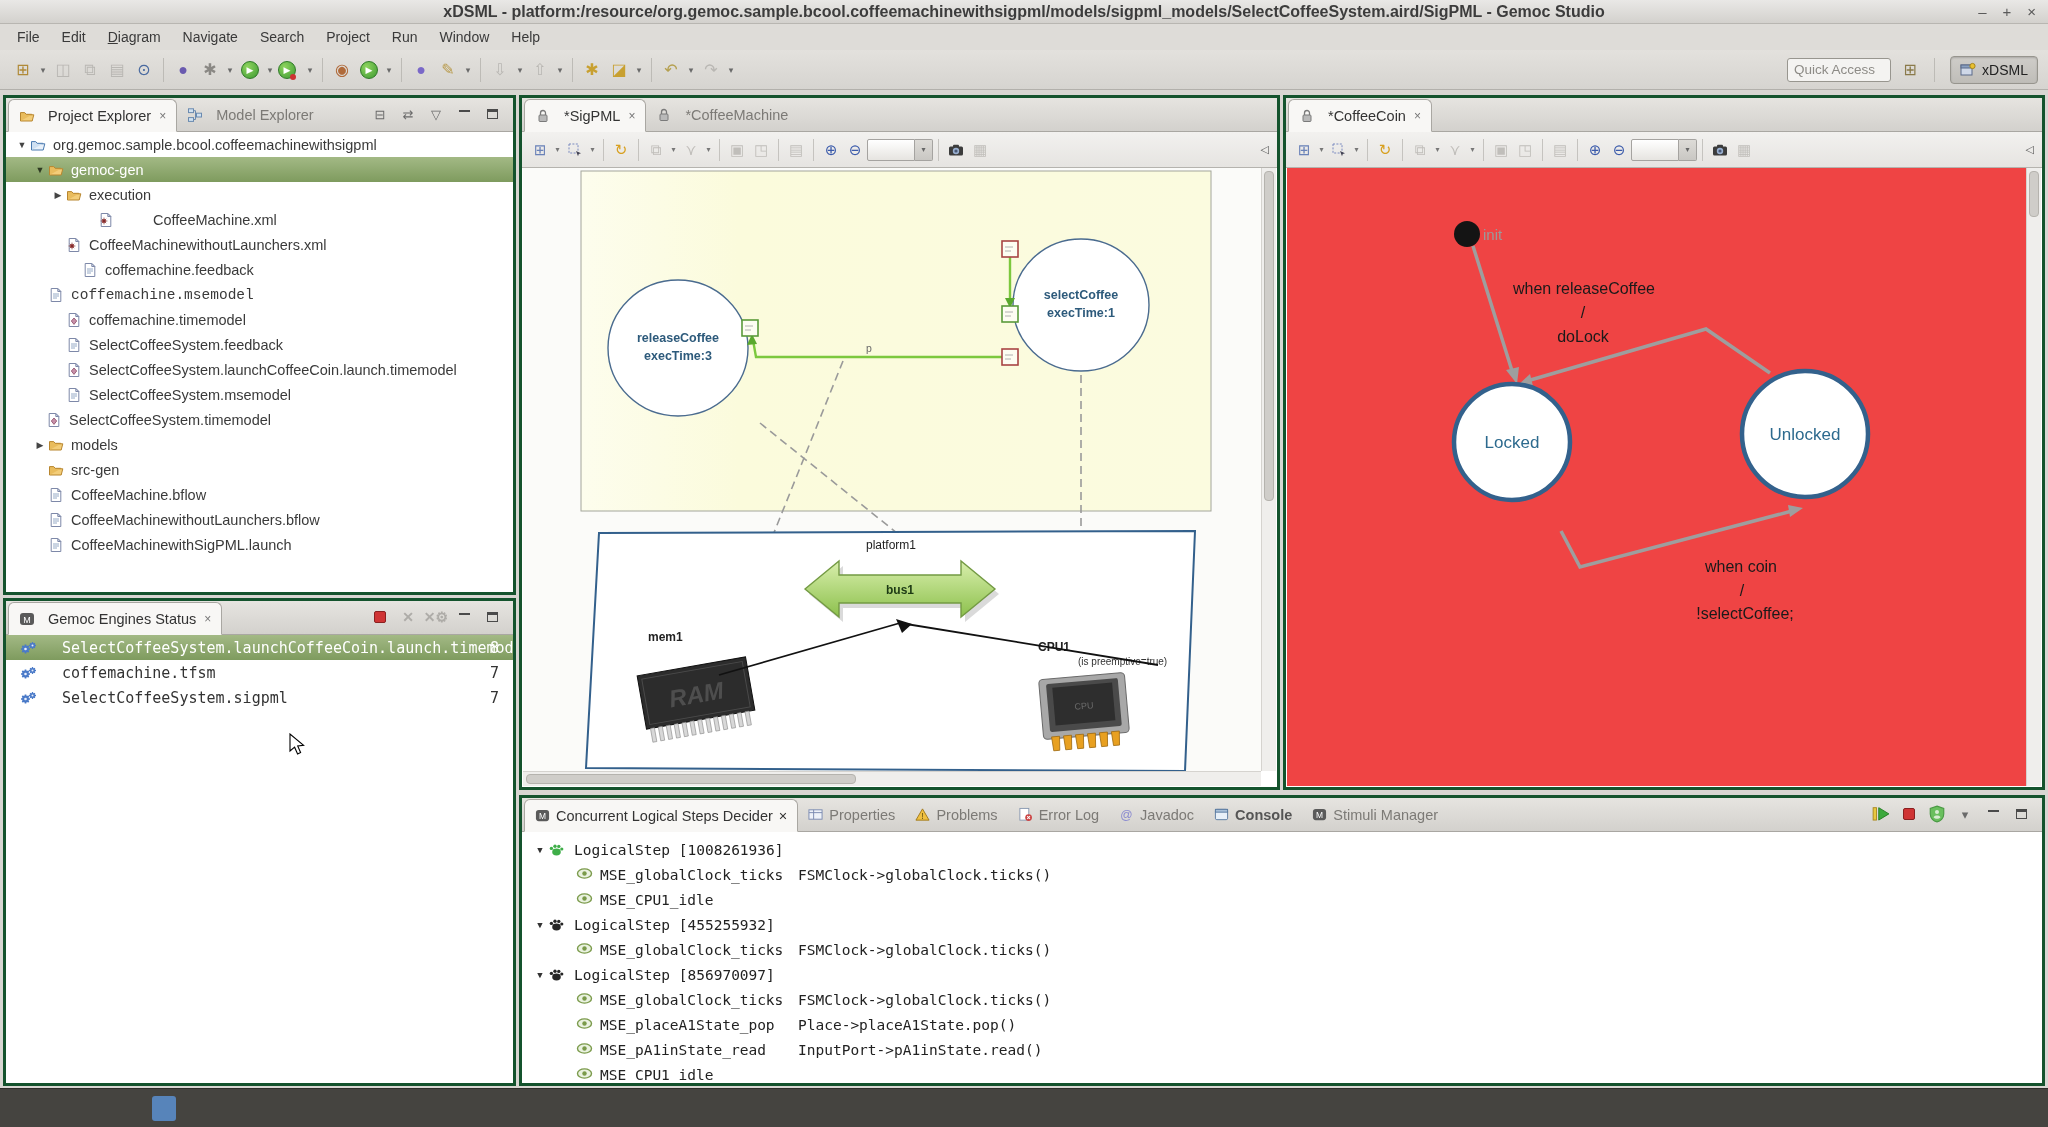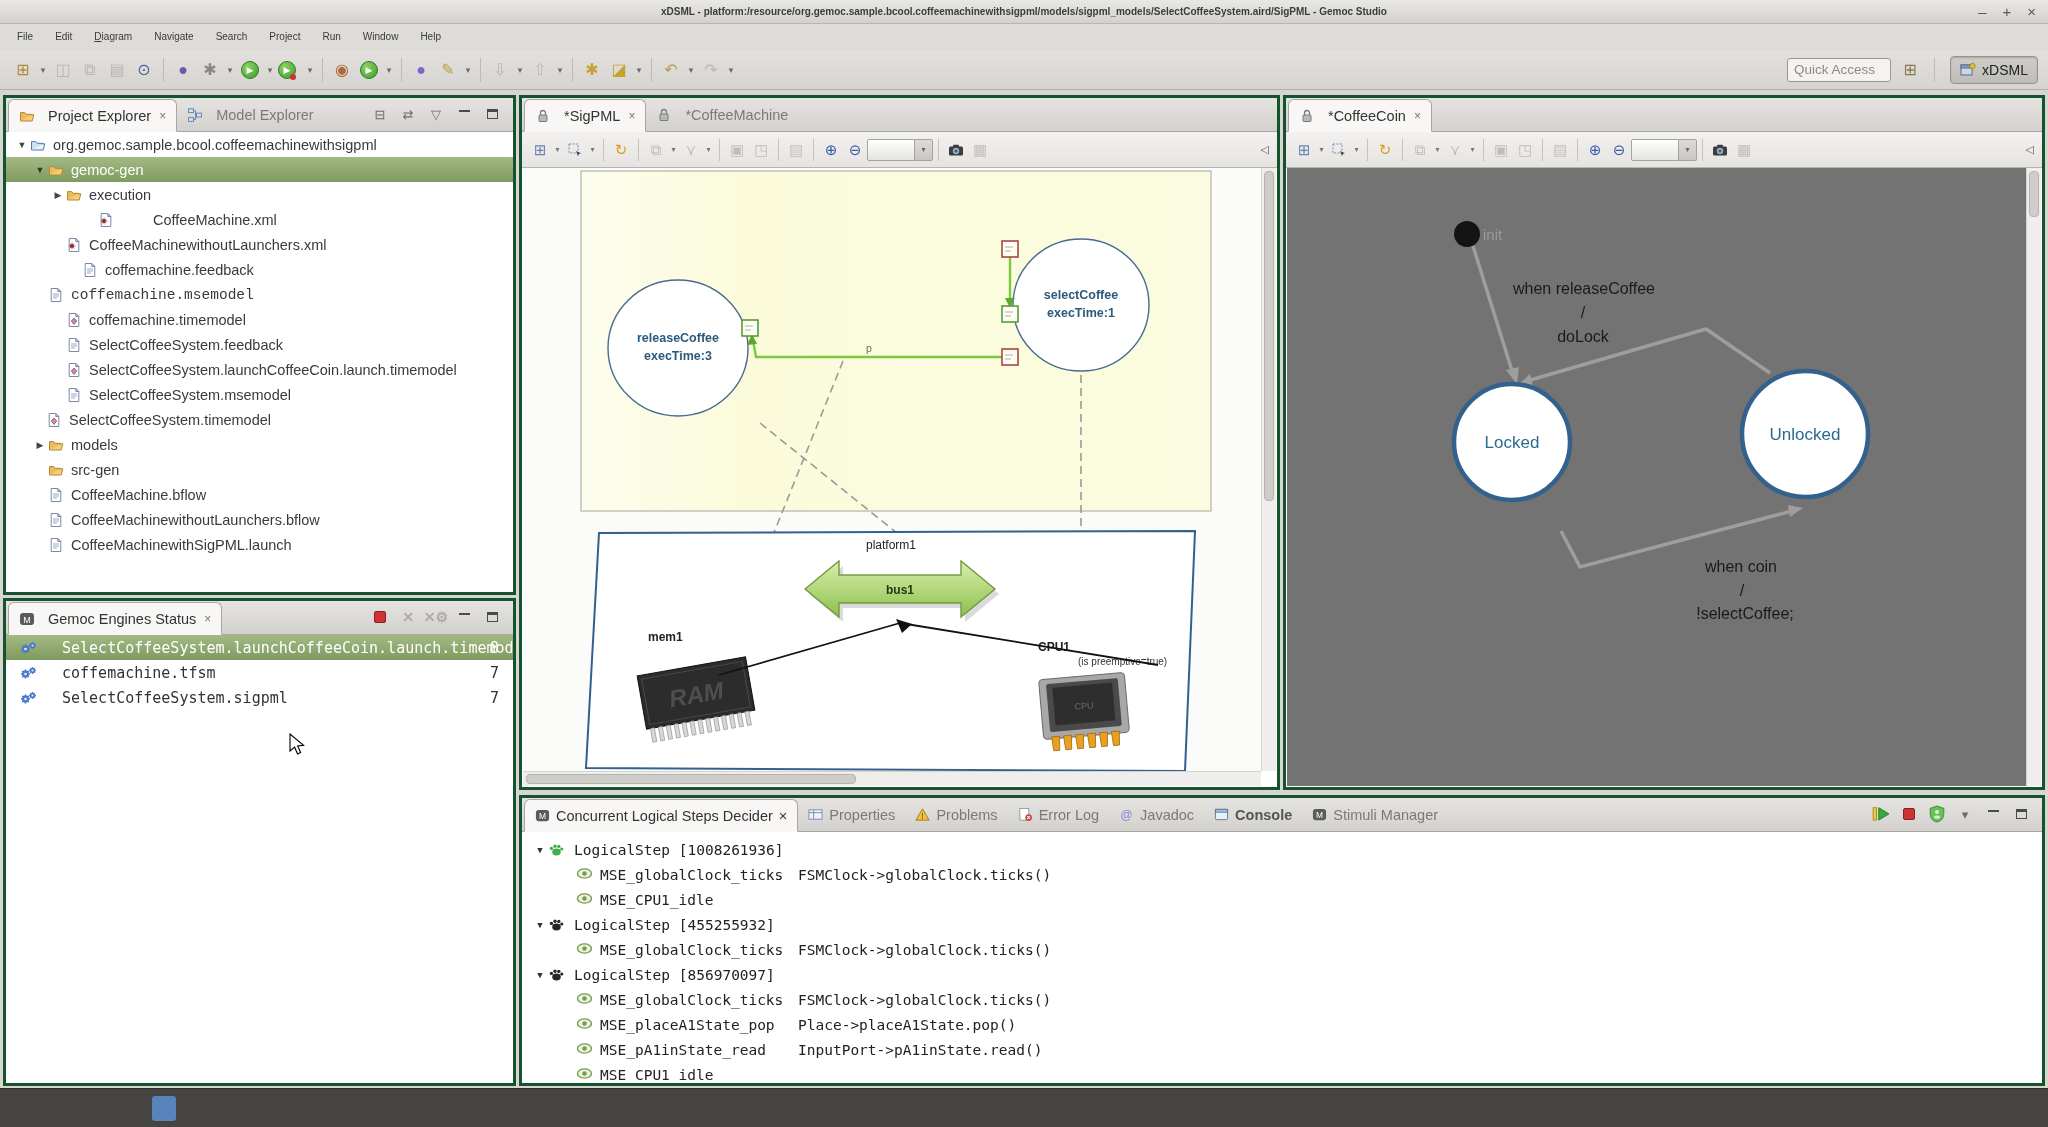--- a/index.html
+++ b/index.html
@@ -3,27 +3,27 @@
 <meta charset="utf-8">
 <style>
   * { margin:0; padding:0; box-sizing:border-box; }
   html,body { width:2048px; height:1127px; overflow:hidden; }
   body { font-family:"Liberation Sans", sans-serif; background:#d8d6d2; position:relative; }
 
   
   .titlebar { position:absolute; left:0; top:0; width:2048px; height:24px;
     background:linear-gradient(#e9e8e6,#d3d1cd); border-bottom:1px solid #b8b6b1;
     display:flex; align-items:center; justify-content:center; }
-  .titlebar .title { font-size:10px; font-weight:bold; color:#3c3c3c; }
+  .titlebar .title { font-size:16px; font-weight:bold; color:#3c3c3c; }
   .win-controls { position:absolute; right:12px; top:0; height:24px; display:flex; gap:16px; align-items:center; }
   .win-controls span { color:#5a5a5a; font-size:15px; line-height:24px; cursor:default; }
 
   .menubar { position:absolute; left:0; top:24px; width:2048px; height:26px;
     background:#dedcd8; display:flex; align-items:center; padding-left:6px; }
-  .menu-item { font-size:10px; color:#3a3a3a; padding:0 11px; height:26px; line-height:26px; }
+  .menu-item { font-size:14px; color:#3a3a3a; padding:0 11px; height:26px; line-height:26px; }
   .menu-item.mn::first-letter { text-decoration:underline; }
 
   .maintb { position:absolute; left:0; top:50px; width:2048px; height:40px;
     background:linear-gradient(#e3e1dd,#d6d4d0); border-bottom:1px solid #b2b0ab;
     display:flex; align-items:center; padding:0 10px; }
   .tb-left { display:flex; align-items:center; gap:1px; }
   .tb-ic { width:26px; height:26px; display:flex; align-items:center; justify-content:center;
     font-size:16px; border-radius:3px; }
   .tb-dd { width:12px; height:26px; display:flex; align-items:center; justify-content:center;
     font-size:9px; color:#6a6a6a; }
@@ -808,21 +808,21 @@
             <rect x="5" y="2.8" width="6" height="3" rx="1" fill="#3c3c3c"></rect>
             <circle cx="8" cy="9" r="3.2" fill="#9ab0d0"></circle>
             <circle cx="8" cy="9" r="1.6" fill="#4a5a78"></circle>
           </svg>
         </div>
         <div class="dt-ic">
           <span style="color:#c0beba">▦</span>
         </div>
         <span class="collapse-arrow">◁</span>
       </div>
-    <div class="canvas" style="background:#737373; right:16px; bottom:1px;">
+    <div class="canvas" style="background:#ef4444; right:16px; bottom:1px;">
       <svg width="744" height="623" viewBox="0 0 744 623">
 
         <circle cx="180" cy="66" r="13" fill="#141414"></circle>
         <text x="196" y="72" font-size="15" fill="#9a9a9a">init</text>
         <g stroke="#9e9e9e" stroke-width="3.5" fill="none">
           <path d="M186 78 L226 206"></path>
         </g>
         <polygon points="230,216 219,202 232,199" fill="#9e9e9e"></polygon>
 
         <g stroke="#9e9e9e" stroke-width="3.5" fill="none">

